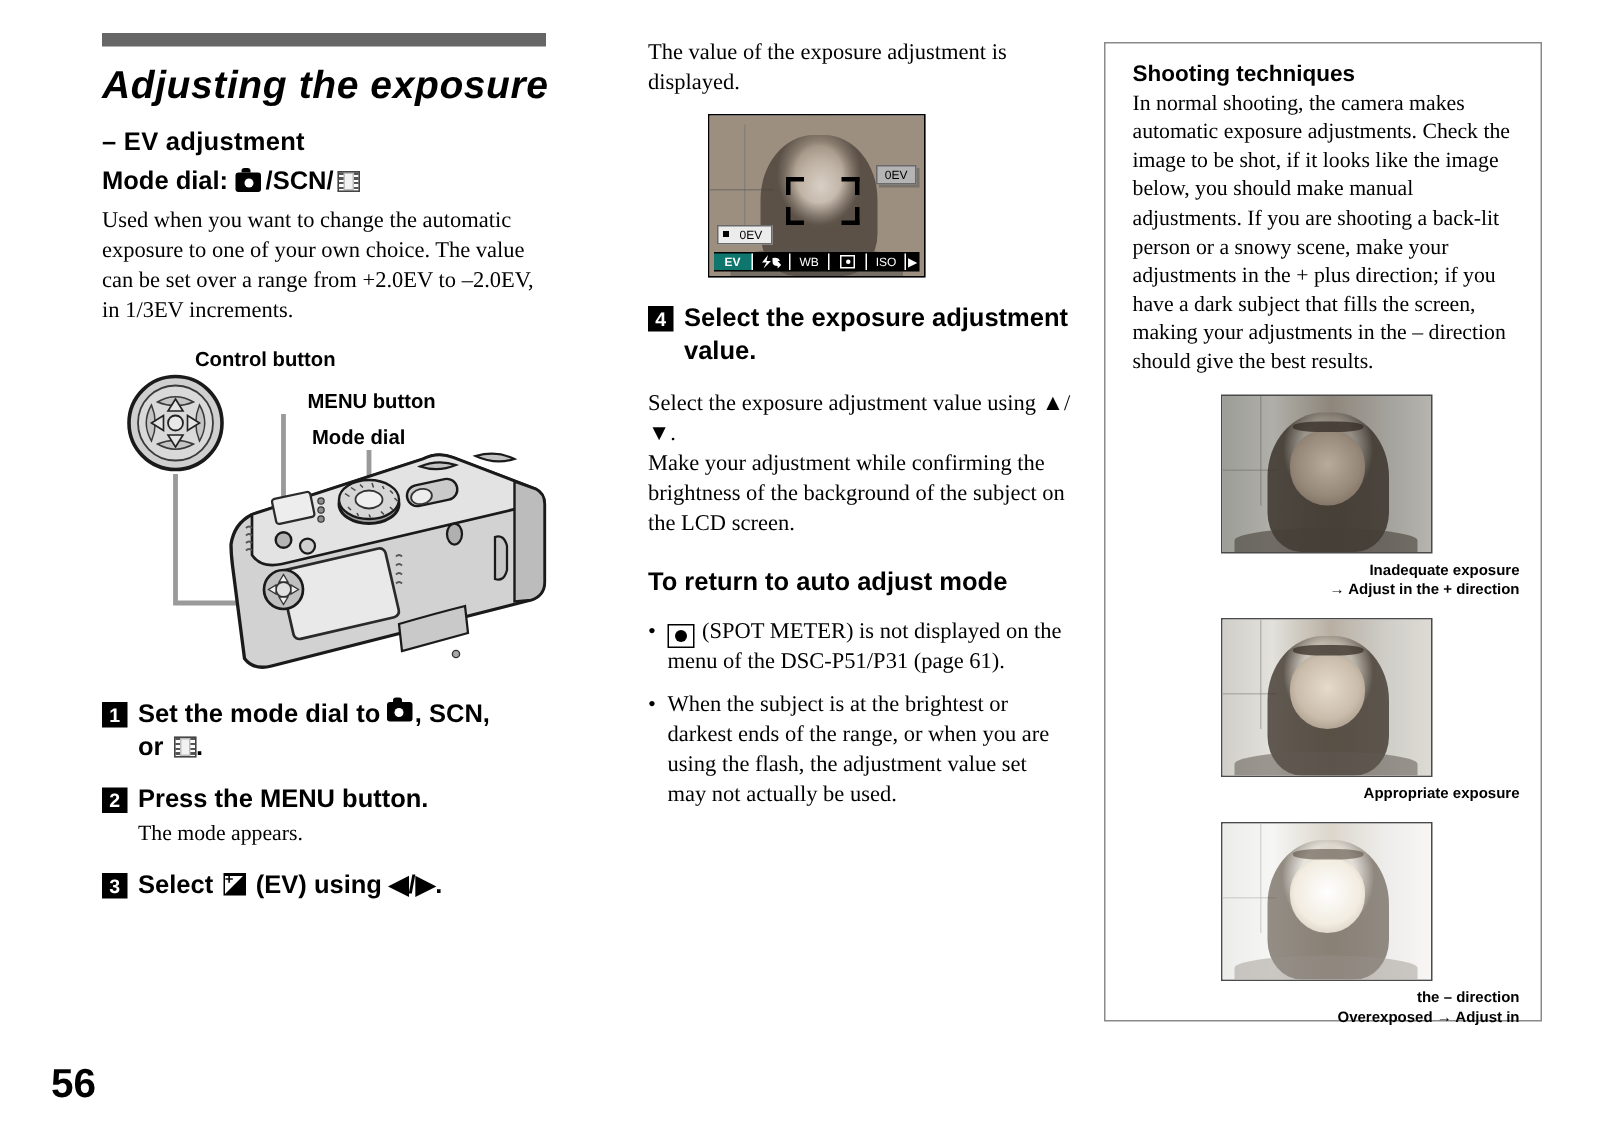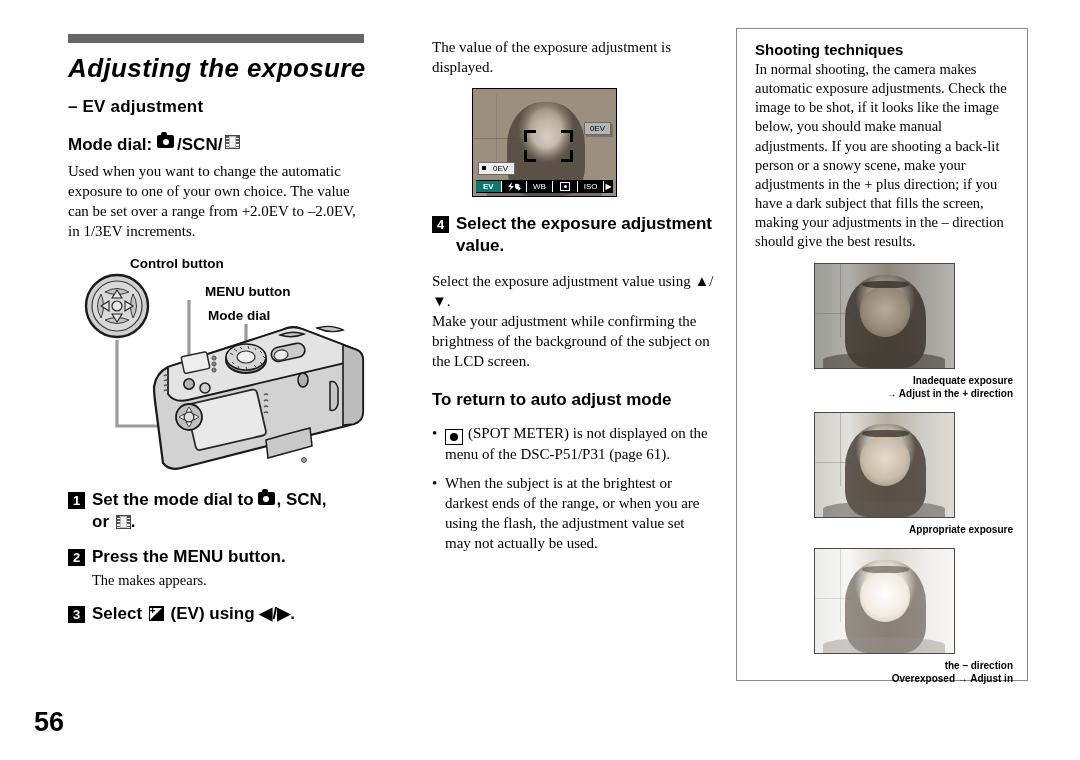--- a/index.html
+++ b/index.html
@@ -10,21 +10,21 @@
   body {
     width: 1080px;
     height: 760px;
     position: relative;
     font-family: "Liberation Serif", serif;
     color: #000000;
     overflow: hidden;
   }
 
   
-  .col { position: absolute; top: 12px; }
+  .col { position: absolute; top: 0; }
   #col-left   { left: 68px;  width: 300px; }
   #col-mid    { left: 432px; width: 282px; }
 
   
   .top-rule {
     width: 296px;
     height: 9px;
     background: #666666;
     margin-top: 22px;
   }
@@ -42,23 +42,23 @@
     font-family: "Liberation Sans", sans-serif;
     font-weight: bold;
     font-size: 17px;
     margin-top: 14px;
     letter-spacing: .2px;
   }
   .mode-line {
     font-family: "Liberation Sans", sans-serif;
     font-weight: bold;
     font-size: 17px;
-    margin-top: 18px;
+    margin-top: 6px;
     display: flex;
-    align-items: flex-start;
+    align-items: center;
     gap: 1px;
   }
   .body-text {
     font-family: "Liberation Serif", serif;
     font-size: 15px;
     line-height: 1.33;
     margin-top: 7px;
   }
 
   
@@ -551,21 +551,21 @@
     <div class="step-text">
       <span>Set the mode dial to</span><span class="ico-camera"></span><span>, SCN,</span><br>
       <span>or</span> <span class="ico-movie"></span><span>.</span>
     </div>
   </div>
 
   <div class="step">
     <div class="step-num">2</div>
     <div class="step-text">
       <span>Press the MENU button.</span>
-      <div class="step-note">The makes appears.</div>
+      <div class="step-note">The mode appears.</div>
     </div>
   </div>
 
   <div class="step">
     <div class="step-num">3</div>
     <div class="step-text">
       <span>Select</span>
       <span class="ico-ev"></span>
       <span>(EV) using ◀/▶.</span>
     </div>

